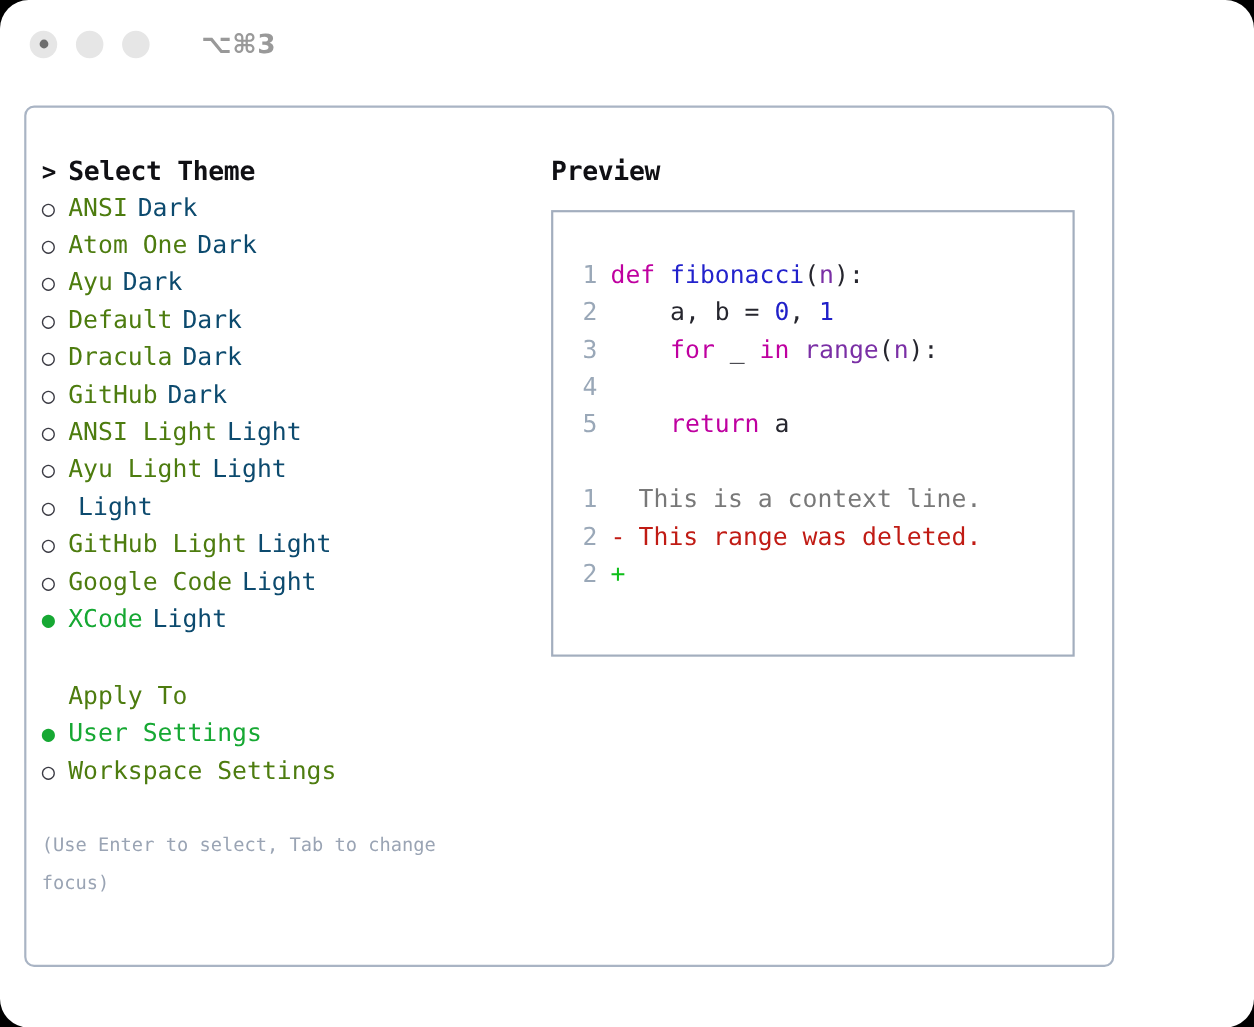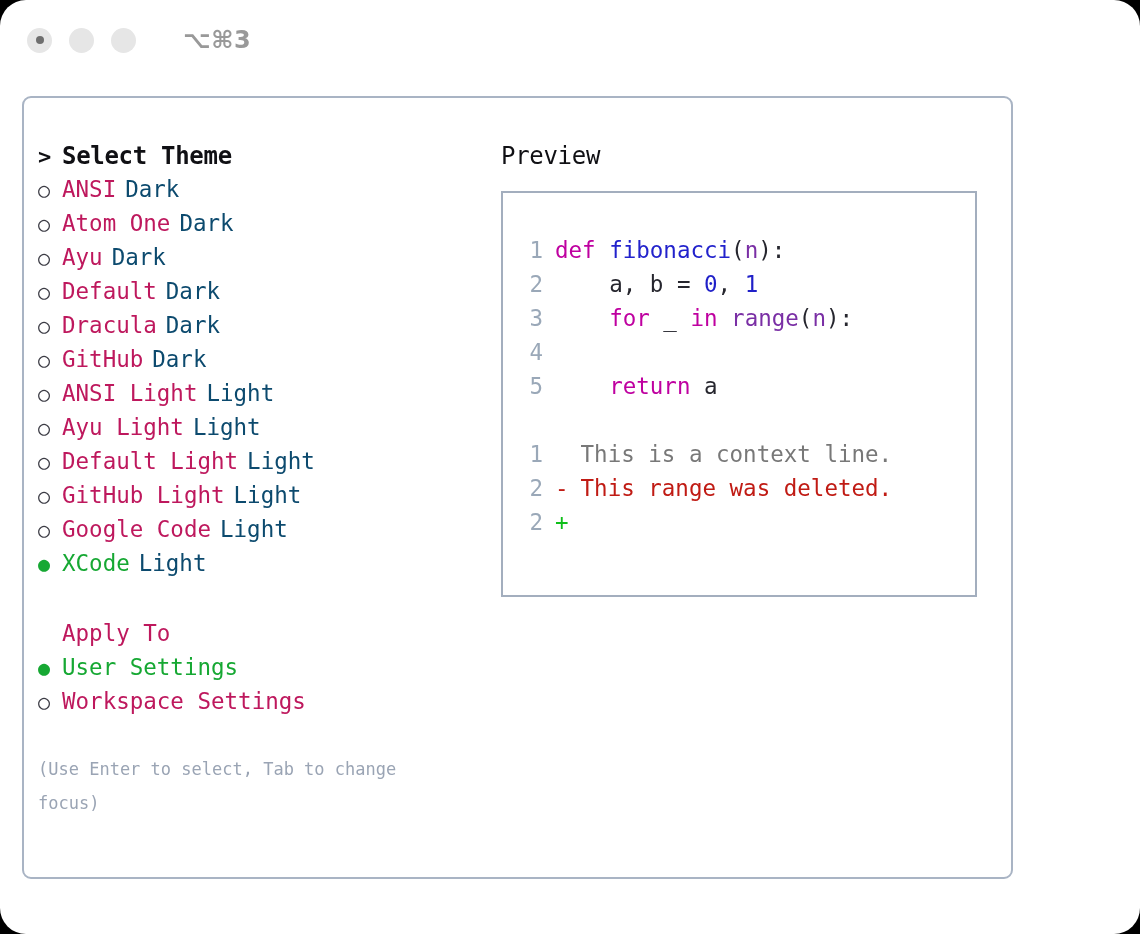--- a/index.html
+++ b/index.html
@@ -100,21 +100,21 @@
   .bullet.sel { color: #16a833; }
   .bullet.none { color: transparent; }
 
   .row-head {
     font-weight: bold;
     color: #101014;
     font-size: 24px;
     letter-spacing: -0.3px;
   }
   .row-head .bullet { color: #101014; font-weight: bold; font-size: 22px;}
-  .label { color: #be185d; }
+  .label { color: #4d7c0f; }
   .label.sel { color: #16a833; }
   .kind {
     color: #0c4a6e;
     margin-left: 9px;
   }
   .group-gap { height: 36px; }
   .row.group-title { color: #26262e; }
 
   #hint {
     margin-top: 30px;
@@ -126,21 +126,21 @@
 
   
   #right-col {
     position: absolute;
     left: 477px;
     top: 44px;
     width: 490px;
   }
   #preview-title {
     font-size: 24px;
-    font-weight: normal;
+    font-weight: bold;
     color: #101014;
     letter-spacing: -0.3px;
   }
   #preview-box {
     margin-top: 21px;
     width: 476px;
     height: 406px;
     border: 2px solid #a3aebe;
     box-sizing: border-box;
     background: #ffffff;
@@ -201,21 +201,21 @@
 
       <div id="theme-rows">
           <div class="row"><span class="bullet">○</span><span class="label">ANSI</span><span class="kind">Dark</span></div>
           <div class="row"><span class="bullet">○</span><span class="label">Atom One</span><span class="kind">Dark</span></div>
           <div class="row"><span class="bullet">○</span><span class="label">Ayu</span><span class="kind">Dark</span></div>
           <div class="row"><span class="bullet">○</span><span class="label">Default</span><span class="kind">Dark</span></div>
           <div class="row"><span class="bullet">○</span><span class="label">Dracula</span><span class="kind">Dark</span></div>
           <div class="row"><span class="bullet">○</span><span class="label">GitHub</span><span class="kind">Dark</span></div>
           <div class="row"><span class="bullet">○</span><span class="label">ANSI Light</span><span class="kind">Light</span></div>
           <div class="row"><span class="bullet">○</span><span class="label">Ayu Light</span><span class="kind">Light</span></div>
-          <div class="row"><span class="bullet">○</span><span class="label">Default Light</span><span class="kind">Light</span></div>
+          <div class="row"><span class="bullet">○</span><span class="kind">Light</span></div>
           <div class="row"><span class="bullet">○</span><span class="label">GitHub Light</span><span class="kind">Light</span></div>
           <div class="row"><span class="bullet">○</span><span class="label">Google Code</span><span class="kind">Light</span></div>
           <div class="row"><span class="bullet sel">●</span><span class="label sel">XCode</span><span class="kind">Light</span></div>
         </div>
 
       <div class="group-gap"></div>
 
       <div class="row group-title">
         <span class="bullet none">○</span><span class="label">Apply To</span>
       </div>

